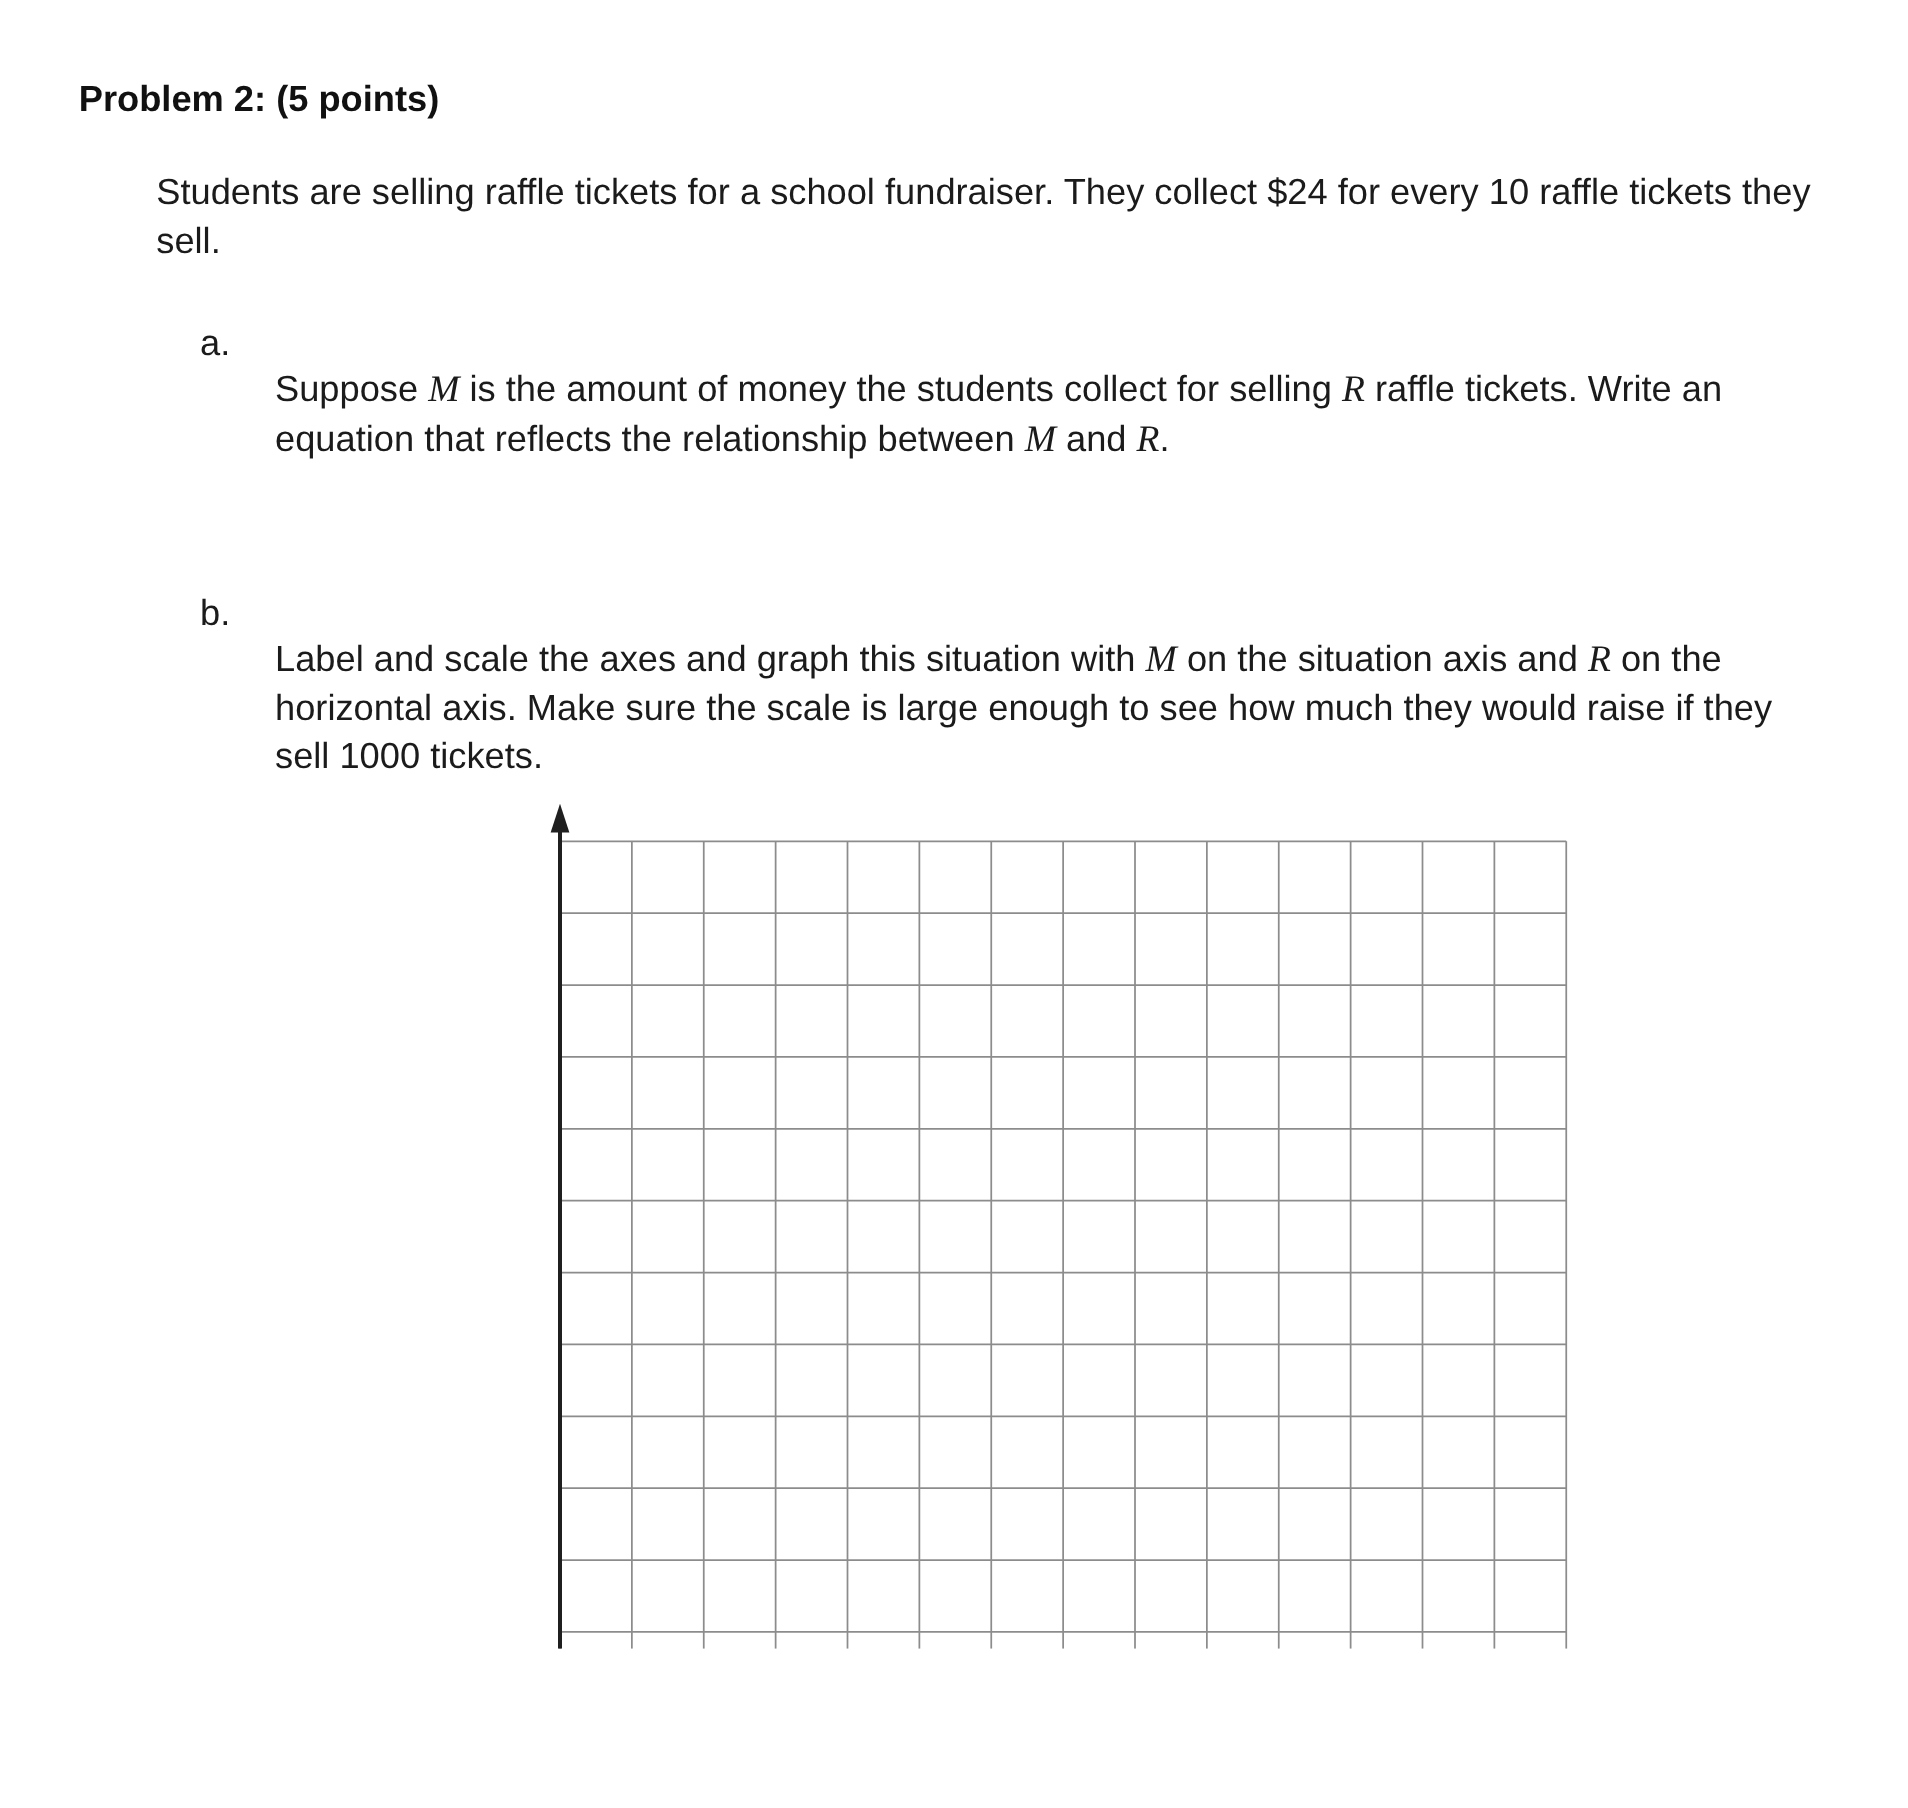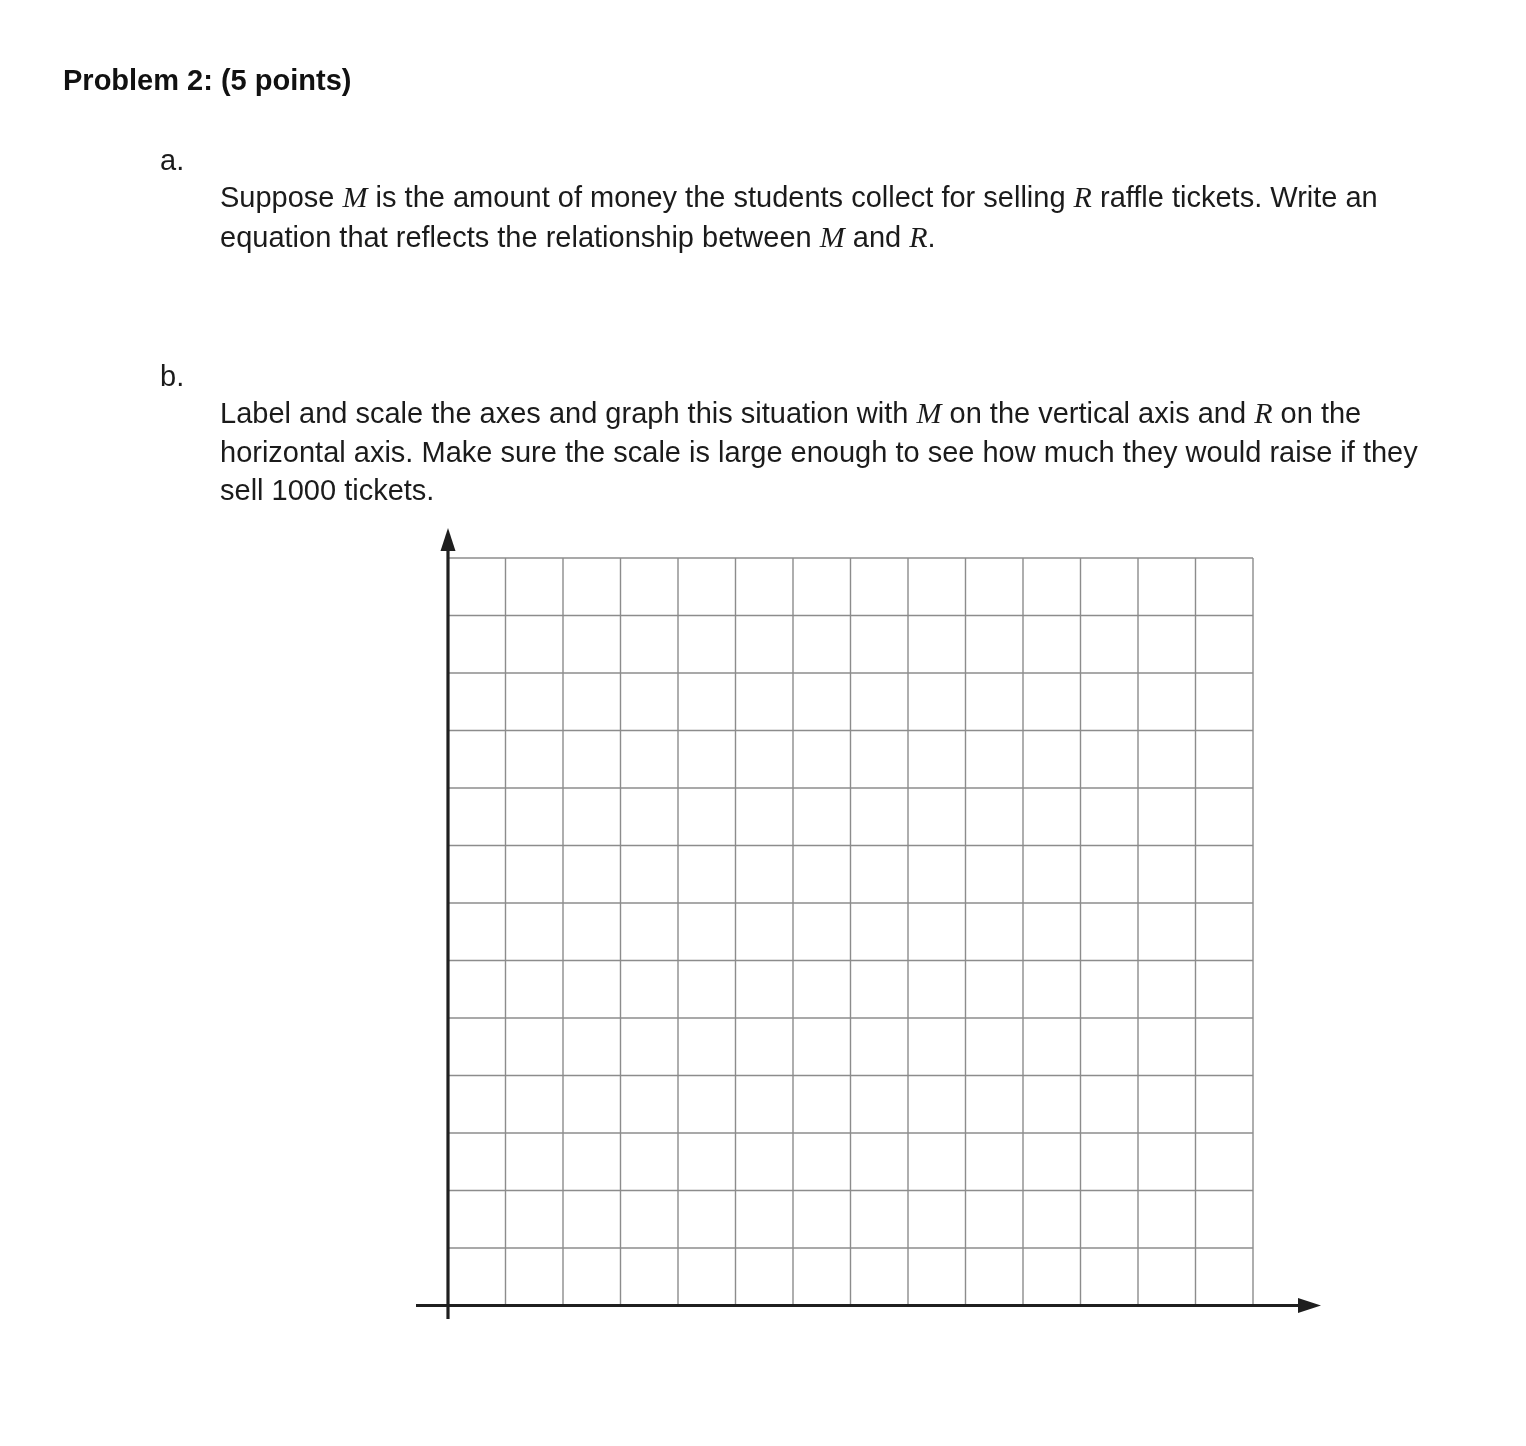--- a/index.html
+++ b/index.html
@@ -57,29 +57,30 @@
   }
   svg { display: block; }
 </style>
 </head>
 <body>
 
 <div class="page">
 
   <h1 class="problem-title">Problem 2: (5 points)</h1>
 
+  <p class="intro"><span>Students are selling raffle tickets for a school fundraiser. They collect $24 for every 10 raffle tickets they sell.</span></p>
 
   <div class="part part-a">
     <span class="part-label">a.</span>
     <div class="part-text"><span>Suppose </span><span class="mathvar">M</span><span> is the amount of money the students collect for selling </span><span class="mathvar">R</span><span> raffle tickets. Write an equation that reflects the relationship between </span><span class="mathvar">M</span><span> and </span><span class="mathvar">R</span><span>.</span></div>
   </div>
 
   <div class="part part-b">
     <span class="part-label">b.</span>
-    <div class="part-text"><span>Label and scale the axes and graph this situation with </span><span class="mathvar">M</span><span> on the vertical axis and </span><span class="mathvar">R</span><span> on the horizontal axis. Make sure the scale is large enough to see how much they would raise if they sell 1000 tickets.</span></div>
+    <div class="part-text"><span>Label and scale the axes and graph this situation with </span><span class="mathvar">M</span><span> on the situation axis and </span><span class="mathvar">R</span><span> on the horizontal axis. Make sure the scale is large enough to see how much they would raise if they sell 1000 tickets.</span></div>
   </div>
 
   <div class="graph-area">
     <svg id="grid-svg" width="920" height="824" viewBox="0 0 920 824">
         <line x1="42" y1="34" x2="42" y2="781.5" stroke="#8c8c8c" stroke-width="1.4"></line>
         <line x1="99.5" y1="34" x2="99.5" y2="781.5" stroke="#8c8c8c" stroke-width="1.4"></line>
         <line x1="157" y1="34" x2="157" y2="781.5" stroke="#8c8c8c" stroke-width="1.4"></line>
         <line x1="214.5" y1="34" x2="214.5" y2="781.5" stroke="#8c8c8c" stroke-width="1.4"></line>
         <line x1="272" y1="34" x2="272" y2="781.5" stroke="#8c8c8c" stroke-width="1.4"></line>
         <line x1="329.5" y1="34" x2="329.5" y2="781.5" stroke="#8c8c8c" stroke-width="1.4"></line>

